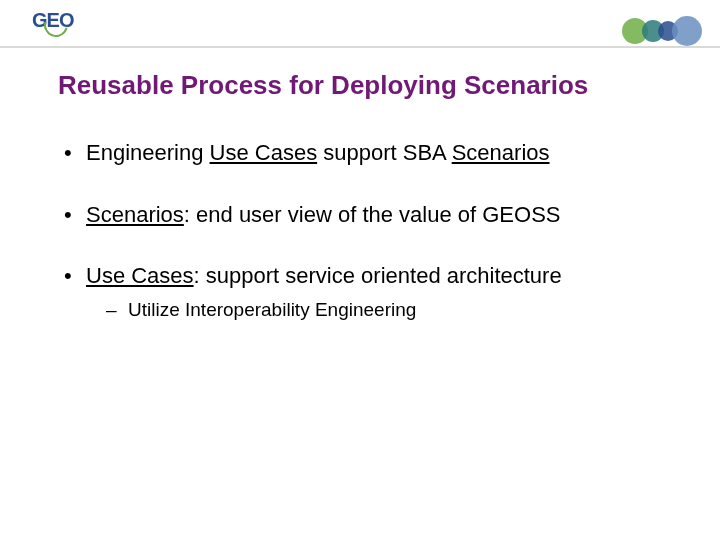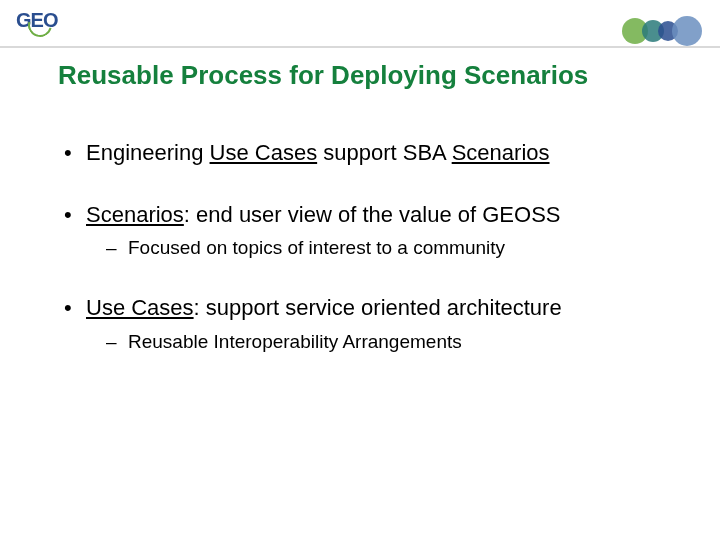--- a/index.html
+++ b/index.html
@@ -1,27 +1,27 @@
 <!DOCTYPE html>
 <html><head>
 <meta charset="utf-8">
 <style>
   html,body{margin:0;padding:0;width:720px;height:540px;background:#fff;font-family:Arial,Helvetica,sans-serif;color:#000;overflow:hidden}
   .slide{position:relative;width:720px;height:540px;box-sizing:border-box}
-  .header{position:absolute;top:6px;left:0;right:0;height:40px}
+  .header{position:absolute;top:6px;left:16px;right:0;height:40px}
   .logo{position:absolute;left:16px;top:4px;display:flex;align-items:center;gap:8px}
   .logo-mark{position:relative;width:60px;height:28px}
   .logo-letter{font:700 20px/1 Arial;color:#2a4e8f;letter-spacing:-1px;display:inline-block}
   .logo-arc{position:absolute;width:20px;height:20px;border:2px solid #6fae45;border-right-color:transparent;border-top-color:transparent;border-radius:50%;left:12px;top:3px;transform:rotate(-30deg)}
   .logo-text{font:700 8px/1.1 Arial;color:#2a4e8f;letter-spacing:.5px}
   .hr{position:absolute;left:0;right:0;top:46px;height:2px;background:#d9d9d9}
   .dots{position:absolute;right:18px;top:10px;display:flex;align-items:center}
   .dot{width:26px;height:26px;border-radius:50%;margin-left:-6px;opacity:.85}
   .d1{background:#6fae45}.d2{background:#2a7a7a;width:22px;height:22px}.d3{background:#2a4e8f;width:20px;height:20px}.d4{background:#6b8fbf;width:30px;height:30px}
-  .title{position:absolute;left:58px;top:60px;font:700 26px/1.2 Arial;color:#15803d}
+  .title{position:absolute;left:58px;top:70px;font:700 26px/1.2 Arial;color:#701a75}
   .body{position:absolute;left:62px;top:138px;right:40px}
   ul.l1{list-style:none;padding:0;margin:0}
   ul.l1>li{position:relative;padding-left:24px;font:400 22px/1.35 Arial;margin:0 0 22px 0}
   ul.l1>li::before{content:"•";position:absolute;left:2px;top:0}
   ul.l2{list-style:none;padding:0;margin:6px 0 0 20px}
   ul.l2>li{position:relative;padding-left:22px;font:400 19px/1.35 Arial;margin:2px 0}
   ul.l2>li::before{content:"–";position:absolute;left:0;top:0}
   .u{text-decoration:underline}
   .sp-md{height:10px}
 </style>
@@ -53,29 +53,28 @@
 
       <li>
         <span>Engineering </span><span class="u">Use Cases</span><span> support SBA </span><span class="u">Scenarios</span>
       </li>
 
       <div class="sp-md"></div>
 
       <li>
         <span class="u">Scenarios</span><span>: end user view of the value of GEOSS</span>
         <ul class="l2">
-          <li>Focused on topics of interest to a community</li>
         </ul>
       </li>
 
       <div class="sp-md"></div>
 
       <li>
         <span class="u">Use Cases</span><span>: support service oriented architecture</span>
         <ul class="l2">
-          <li>Reusable Interoperability Arrangements</li>
+          <li>Utilize Interoperability Engineering</li>
         </ul>
       </li>
 
     </ul>
   </div>
 
 </div>
 
 </body></html>

